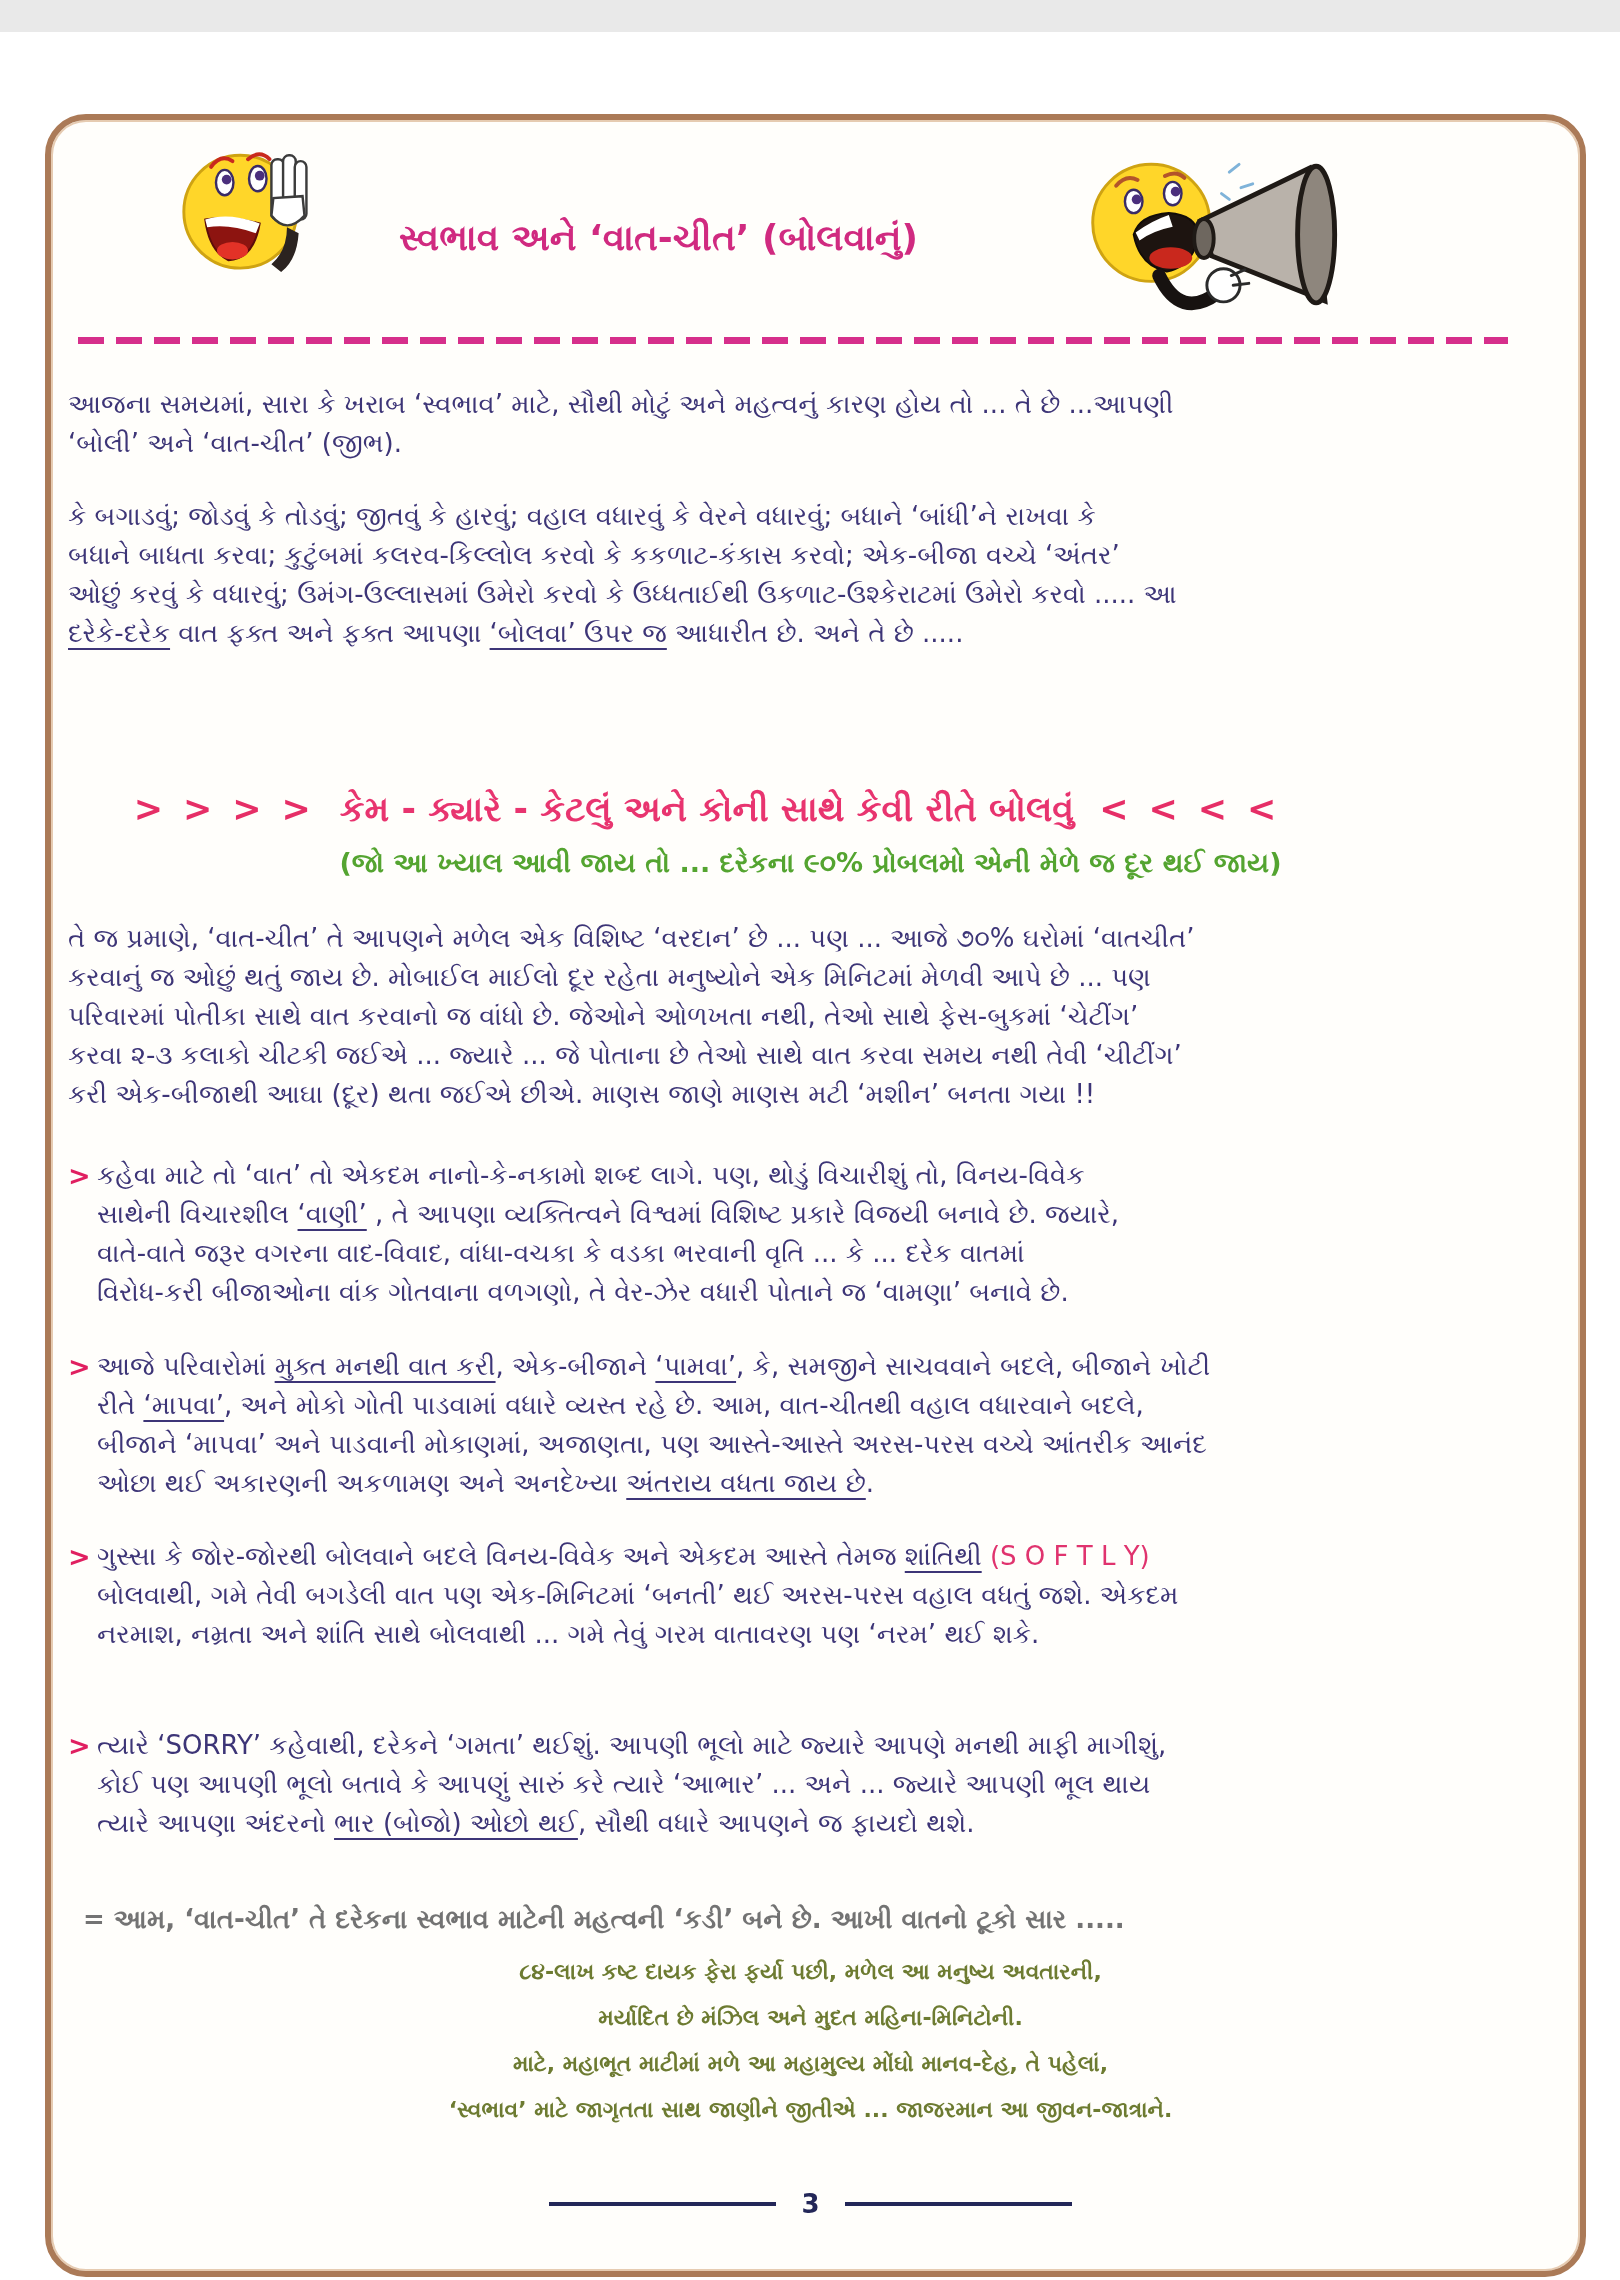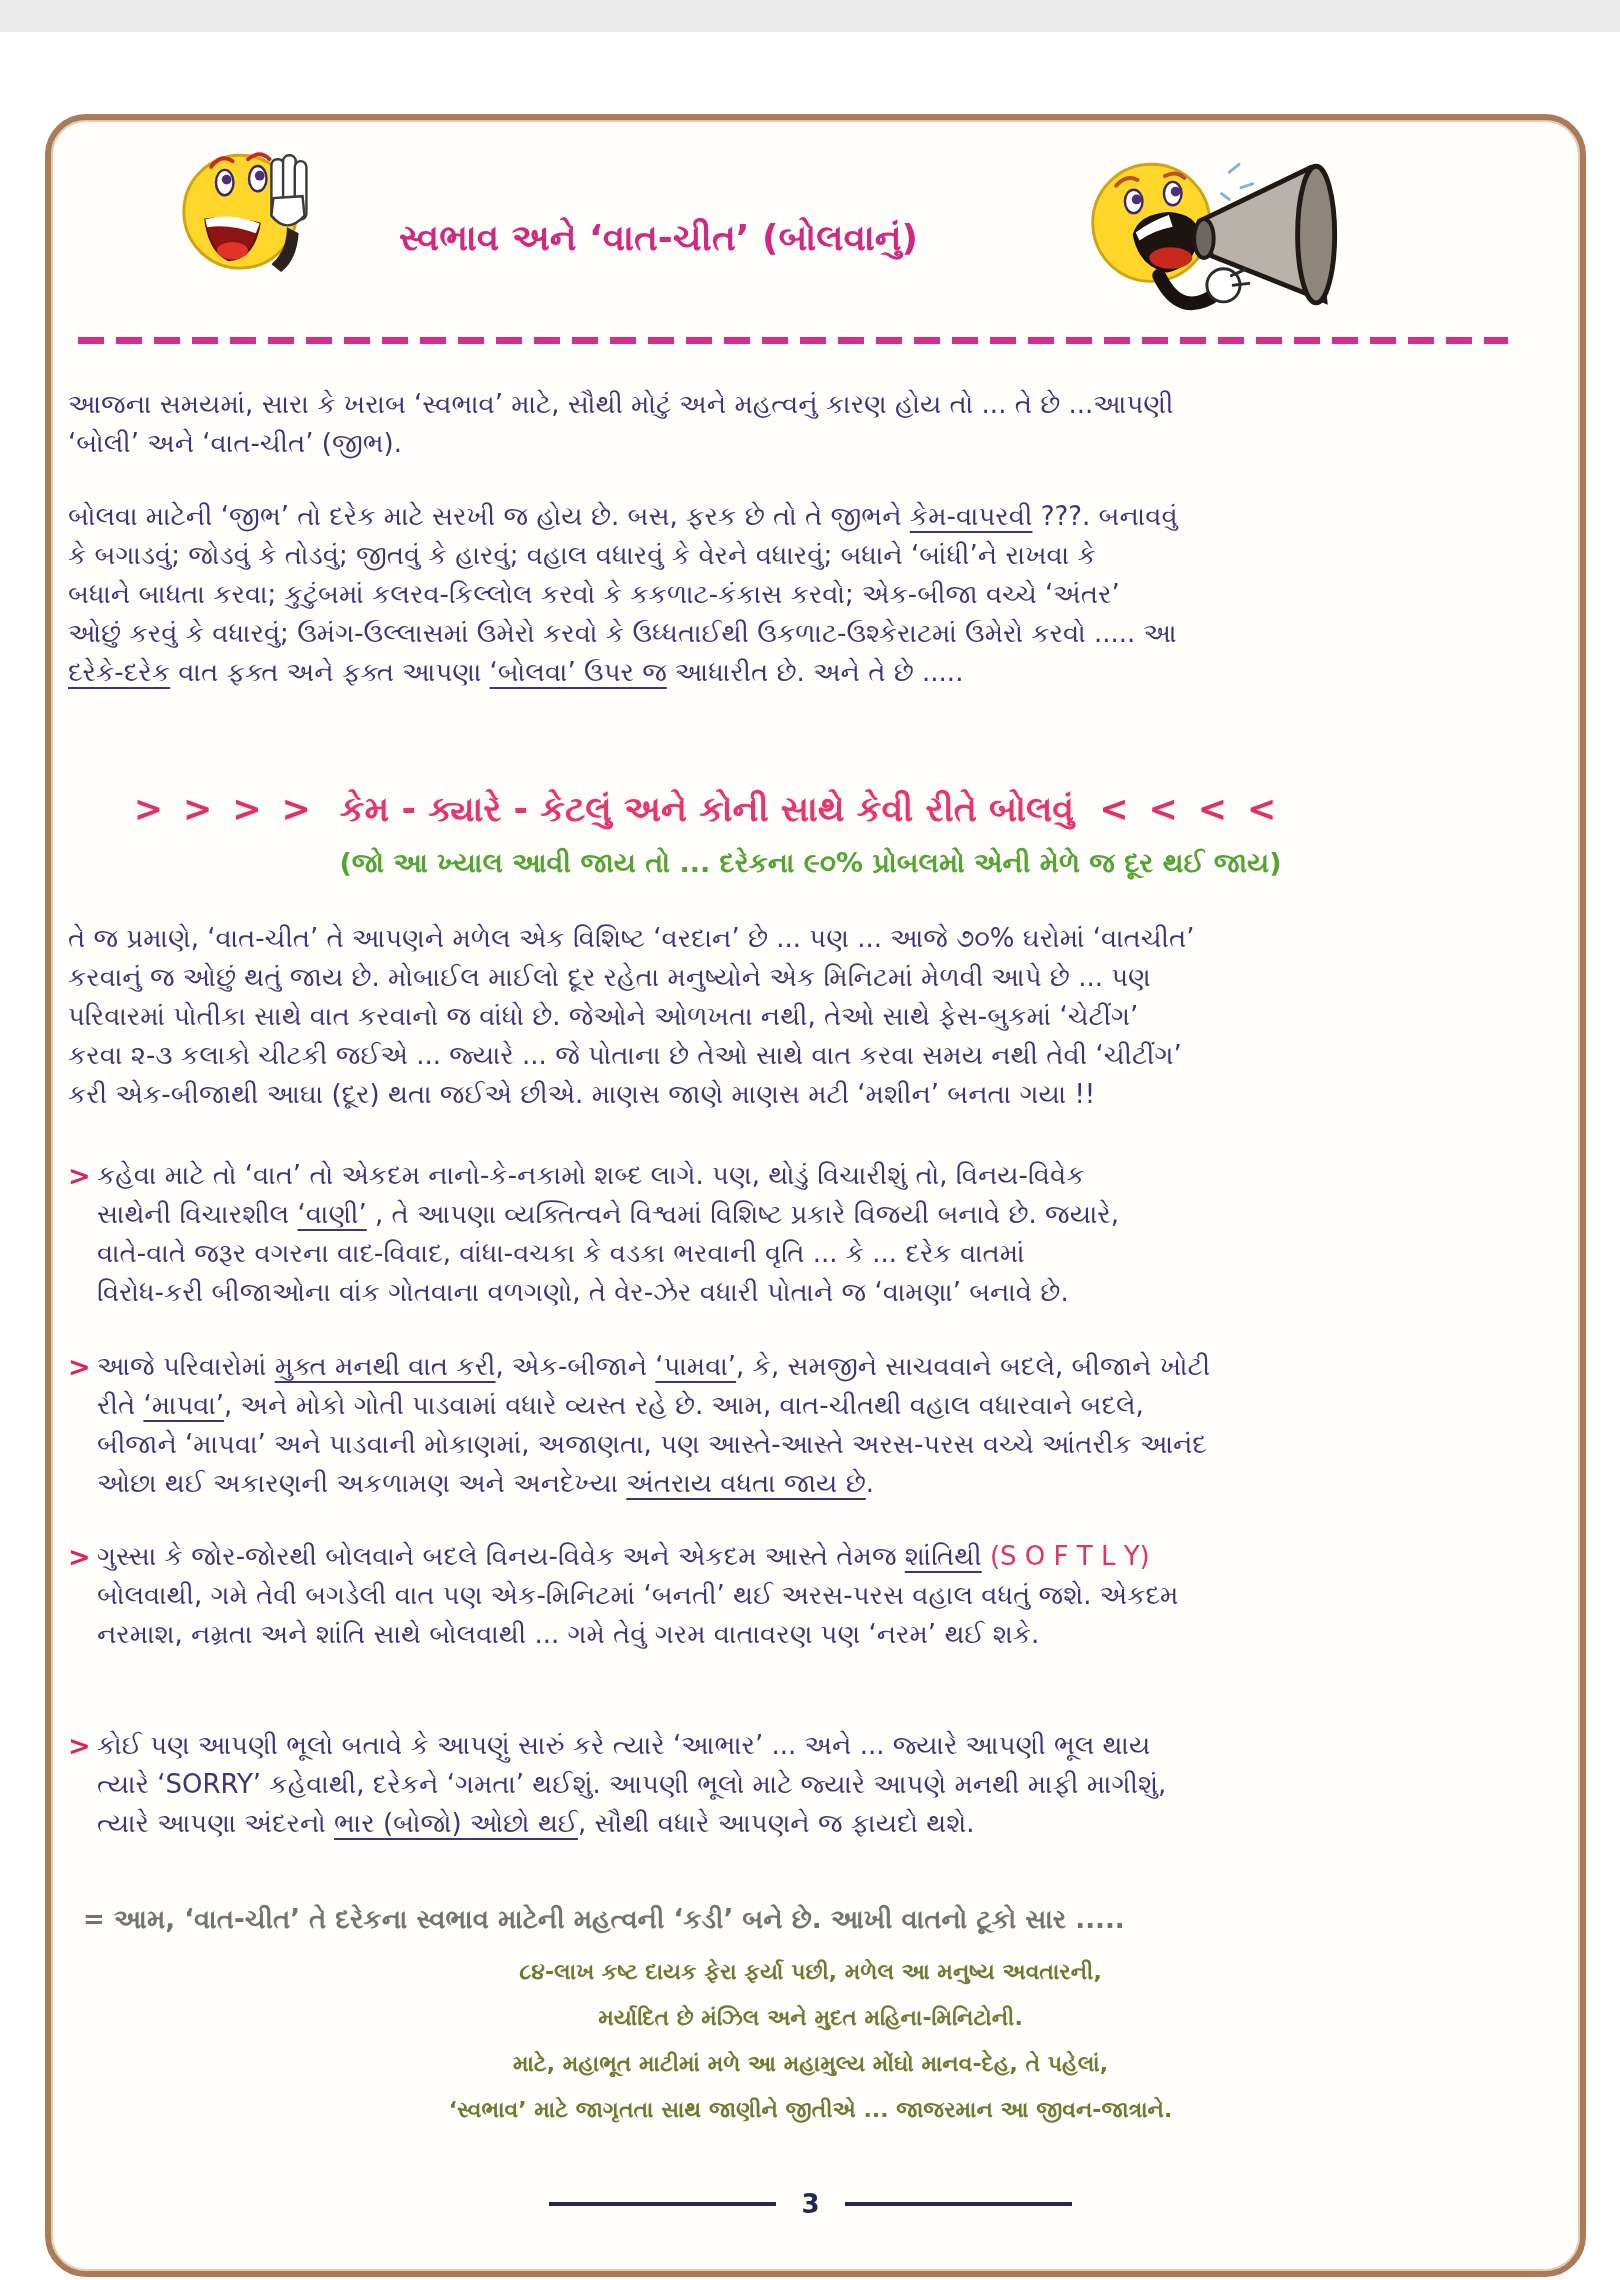--- a/index.html
+++ b/index.html
@@ -97,23 +97,20 @@
   </div>
 
   <div class="dashline"></div>
 
   <div class="blk" style="top:353px">
     <div class="ln"><span>આજના સમયમાં, સારા કે ખરાબ ‘સ્વભાવ’ માટે, સૌથી મોટું અને મહત્વનું કારણ હોય તો ... તે છે ...આપણી</span></div>
     <div class="ln"><span>‘બોલી’ અને ‘વાત-ચીત’ (જીભ).</span></div>
   </div>
 
   <div class="blk" style="top:465px">
-    <div class="ln">
-      <span>બોલવા માટેની ‘જીભ’ તો દરેક માટે સરખી જ હોય છે. બસ, ફરક છે તો તે જીભને </span><span class="u">કેમ-વાપરવી</span><span> ???. બનાવવું</span>
-    </div>
     <div class="ln"><span>કે બગાડવું; જોડવું કે તોડવું; જીતવું કે હારવું; વહાલ વધારવું કે વેરને વધારવું; બધાને ‘બાંધી’ને રાખવા કે</span></div>
     <div class="ln"><span>બધાને બાધતા કરવા; કુટુંબમાં કલરવ-કિલ્લોલ કરવો કે કકળાટ-કંકાસ કરવો; એક-બીજા વચ્ચે ‘અંતર’</span></div>
     <div class="ln"><span>ઓછું કરવું કે વધારવું; ઉમંગ-ઉલ્લાસમાં ઉમેરો કરવો કે ઉધ્ધતાઈથી ઉકળાટ-ઉશ્કેરાટમાં ઉમેરો કરવો ..... આ</span></div>
     <div class="ln">
       <span class="u">દરેકે-દરેક</span><span> વાત ફક્ત અને ફક્ત આપણા </span><span class="u">‘બોલવા’ ઉપર જ</span><span> આધારીત છે. અને તે છે .....</span>
     </div>
   </div>
 
   <div class="headline">
     <span class="arrows">&gt; &gt; &gt; &gt;</span><span>કેમ - ક્યારે - કેટલું અને કોની સાથે કેવી રીતે બોલવું</span><span class="arrows">&lt; &lt; &lt; &lt;</span>
@@ -156,22 +153,22 @@
     <span class="marker">&gt;</span>
     <div class="ln">
       <span>ગુસ્સા કે જોર-જોરથી બોલવાને બદલે વિનય-વિવેક અને એકદમ આસ્તે તેમજ </span><span class="u">શાંતિથી</span><span class="pink"> (S O F T L Y)</span>
     </div>
     <div class="ln"><span>બોલવાથી, ગમે તેવી બગડેલી વાત પણ એક-મિનિટમાં ‘બનતી’ થઈ અરસ-પરસ વહાલ વધતું જશે. એકદમ</span></div>
     <div class="ln"><span>નરમાશ, નમ્રતા અને શાંતિ સાથે બોલવાથી ... ગમે તેવું ગરમ  વાતાવરણ પણ ‘નરમ’ થઈ શકે.</span></div>
   </div>
 
   <div class="blk bullet" style="top:1694px">
     <span class="marker">&gt;</span>
+    <div class="ln"><span>ત્યારે ‘SORRY’ કહેવાથી, દરેકને ‘ગમતા’ થઈશું. આપણી ભૂલો માટે જ્યારે આપણે મનથી માફી માગીશું,</span></div>
     <div class="ln"><span>કોઈ પણ આપણી ભૂલો બતાવે કે આપણું સારું કરે ત્યારે ‘આભાર’ ... અને ... જ્યારે આપણી ભૂલ થાય</span></div>
-    <div class="ln"><span>ત્યારે ‘SORRY’ કહેવાથી, દરેકને ‘ગમતા’ થઈશું. આપણી ભૂલો માટે જ્યારે આપણે મનથી માફી માગીશું,</span></div>
     <div class="ln">
       <span>ત્યારે આપણા અંદરનો </span><span class="u">ભાર (બોજો) ઓછો થઈ</span><span>, સૌથી વધારે આપણને જ ફાયદો થશે.</span>
     </div>
   </div>
 
   <div class="summary">= આમ, ‘વાત-ચીત’ તે દરેકના સ્વભાવ માટેની મહત્વની ‘કડી’ બને છે. આખી વાતનો ટૂકો સાર .....</div>
 
   <div class="verse">
     <div class="ln"><span>૮૪-લાખ કષ્ટ દાયક ફેરા ફર્યા પછી, મળેલ આ મનુષ્ય અવતારની,</span></div>
     <div class="ln"><span>મર્યાદિત છે મંઝિલ અને મુદત મહિના-મિનિટોની.</span></div>

